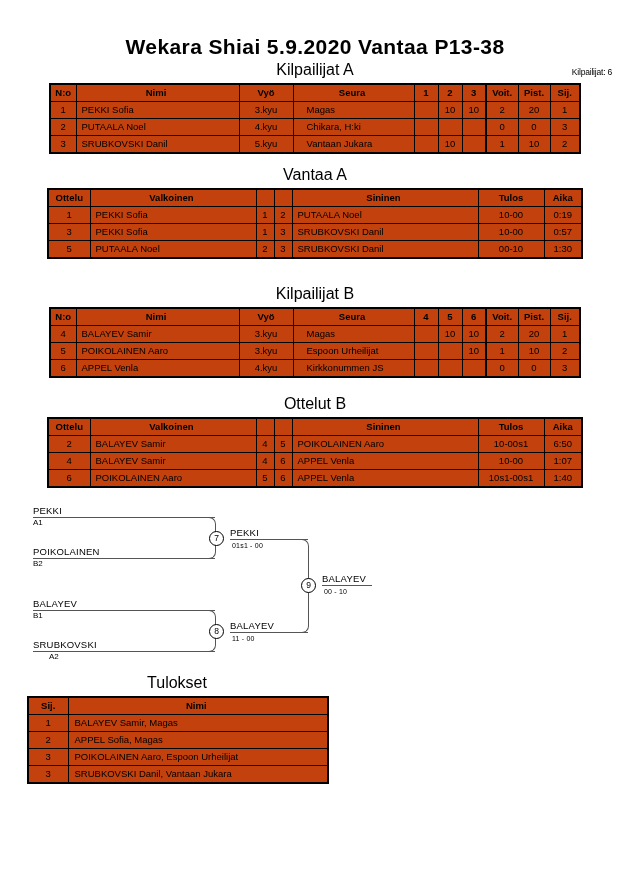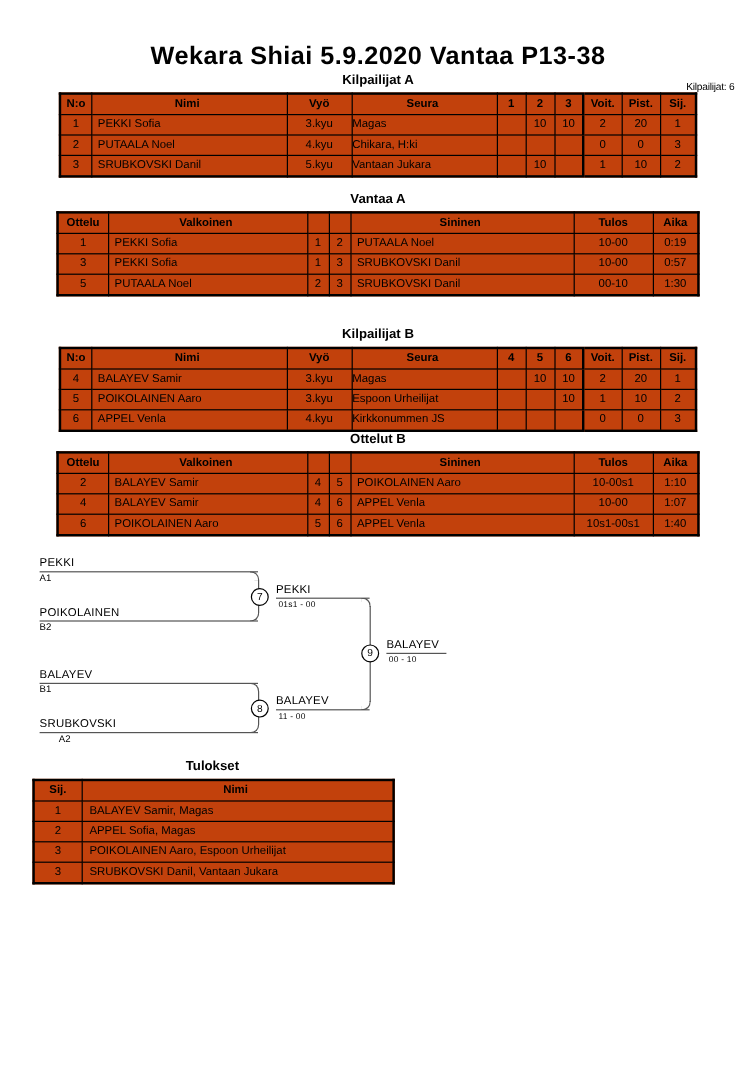--- a/index.html
+++ b/index.html
@@ -26,22 +26,22 @@
   .entrants-count {
     position: absolute;
     top: 67px;
     right: 18px;
     font-size: 8.5px;
     font-weight: normal;
     letter-spacing: -0.2px;
   }
   .section-title {
     text-align: center;
-    font-size: 11px;
-    font-weight: bold;
+    font-size: 16px;
+    font-weight: normal;
     margin: 0;
     padding: 5px 0 4px 0;
   }
   .section-title.pool-a-title { padding-top: 3px; }
 
   
   table {
     border-collapse: collapse;
     font-size: 9.5px;
     background: #c2410c;
@@ -61,21 +61,21 @@
   }
   .outer-frame {
     border: 2px solid #000;
   }
 
   
   .tbl-competitors { width: 514px; margin: 0 auto; table-layout: fixed; }
   .tbl-competitors .c-no    { width: 26px;  text-align: center; }
   .tbl-competitors .c-name  { width: 163px; text-align: left; padding-left: 5px; }
   .tbl-competitors .c-belt  { width: 54px;  text-align: center; }
-  .tbl-competitors .c-club  { width: 121px; text-align: left; padding-left: 0; }
+  .tbl-competitors .c-club  { width: 121px; text-align: left; padding-left: 13px; }
   .tbl-competitors .c-g     { width: 24px;  text-align: center; }
   .tbl-competitors .c-win   { width: 32px;  text-align: center; }
   .tbl-competitors .c-pts   { width: 32px;  text-align: center; }
   .tbl-competitors .c-rank  { width: 30px;  text-align: center; }
   .tbl-competitors th.c-name, .tbl-competitors th.c-club { text-align: center; padding-left: 0; }
   .tbl-competitors .thick-left { border-left: 2px solid #000; }
 
   
   .tbl-matches { width: 534px; margin: 0 auto; table-layout: fixed; }
   .tbl-matches .m-no    { width: 42px;  text-align: center; }
@@ -311,21 +311,21 @@
         <td class="c-g"></td>
         <td class="c-g"></td>
         <td class="c-win thick-left">0</td>
         <td class="c-pts">0</td>
         <td class="c-rank">3</td>
       </tr>
     </tbody>
   </table>
 </div>
 
-<div class="section-title" style="padding-top:0;">Ottelut B</div>
+<div class="section-title" style="padding-top:17px;">Ottelut B</div>
 <div class="table-wrap">
   <table class="tbl-matches outer-frame">
     <thead>
       <tr>
         <th class="m-no">Ottelu</th>
         <th class="m-white">Valkoinen</th>
         <th class="m-nw"></th>
         <th class="m-nb"></th>
         <th class="m-blue">Sininen</th>
         <th class="m-res">Tulos</th>
@@ -333,21 +333,21 @@
       </tr>
     </thead>
     <tbody>
       <tr>
         <td class="m-no">2</td>
         <td class="m-white">BALAYEV Samir</td>
         <td class="m-nw">4</td>
         <td class="m-nb">5</td>
         <td class="m-blue">POIKOLAINEN Aaro</td>
         <td class="m-res">10-00s1</td>
-        <td class="m-time">1:10</td>
+        <td class="m-time">6:50</td>
       </tr>
       <tr>
         <td class="m-no">4</td>
         <td class="m-white">BALAYEV Samir</td>
         <td class="m-nw">4</td>
         <td class="m-nb">6</td>
         <td class="m-blue">APPEL Venla</td>
         <td class="m-res">10-00</td>
         <td class="m-time">1:07</td>
       </tr>

